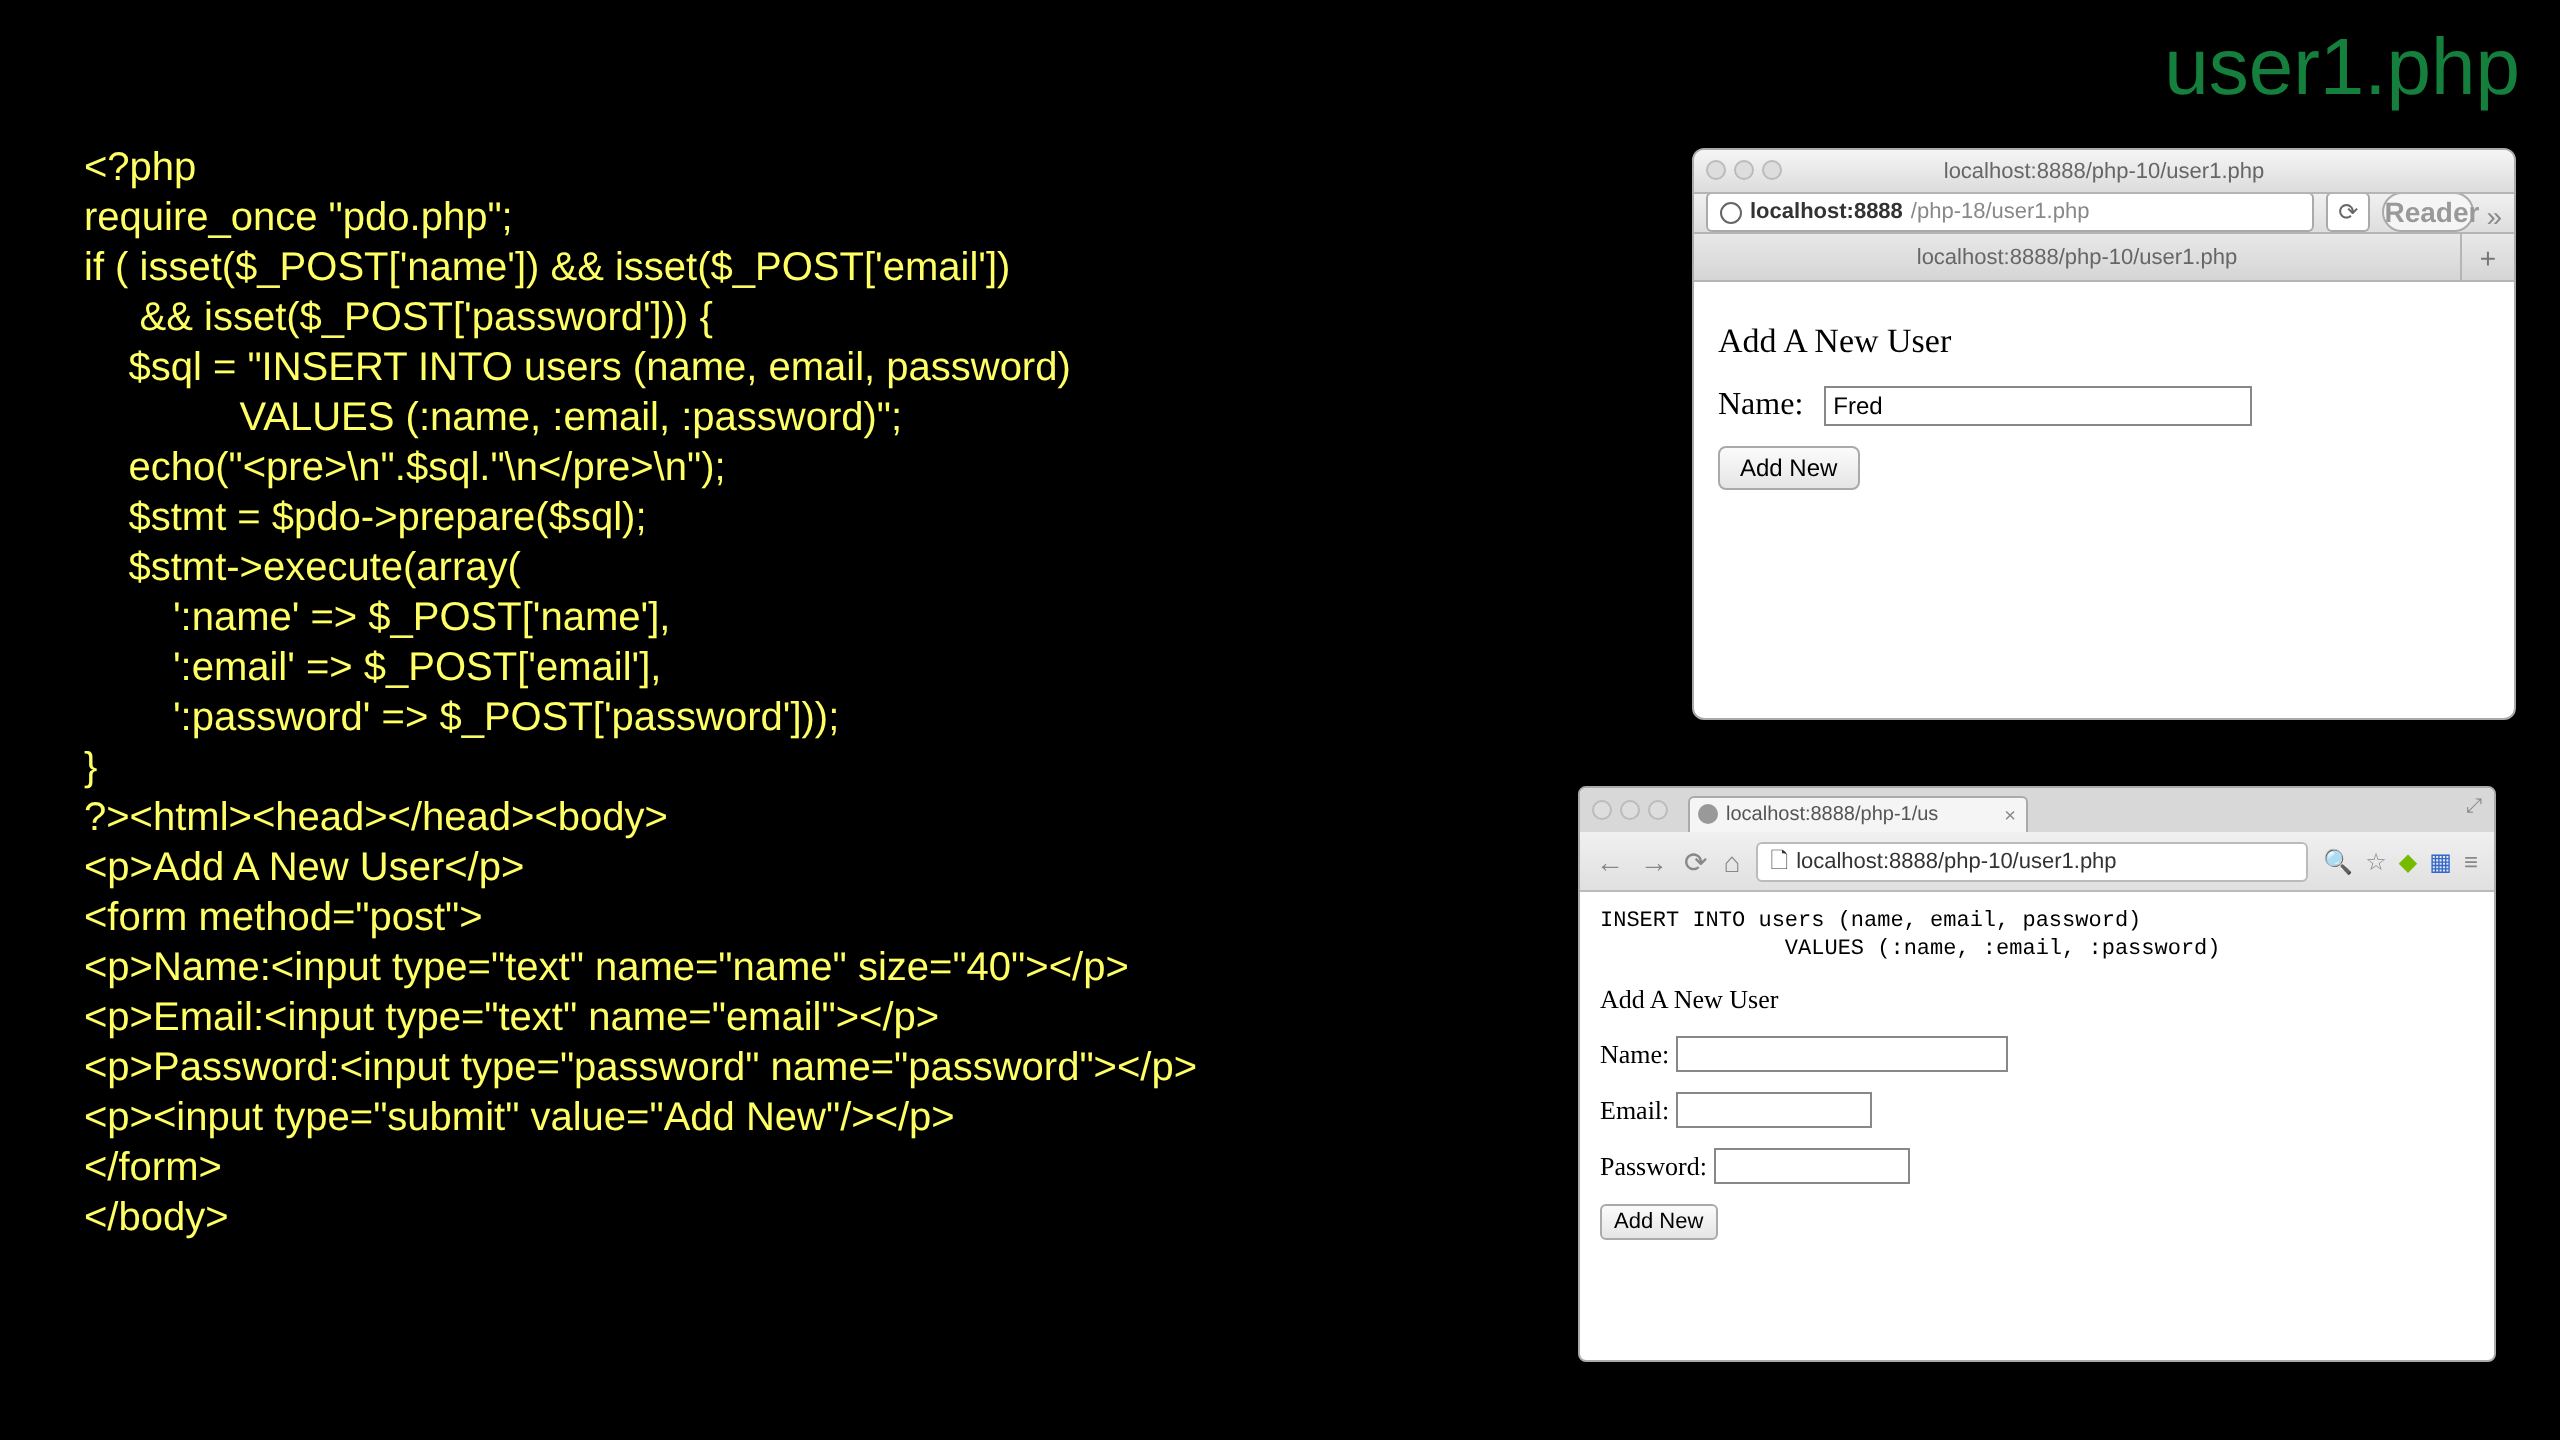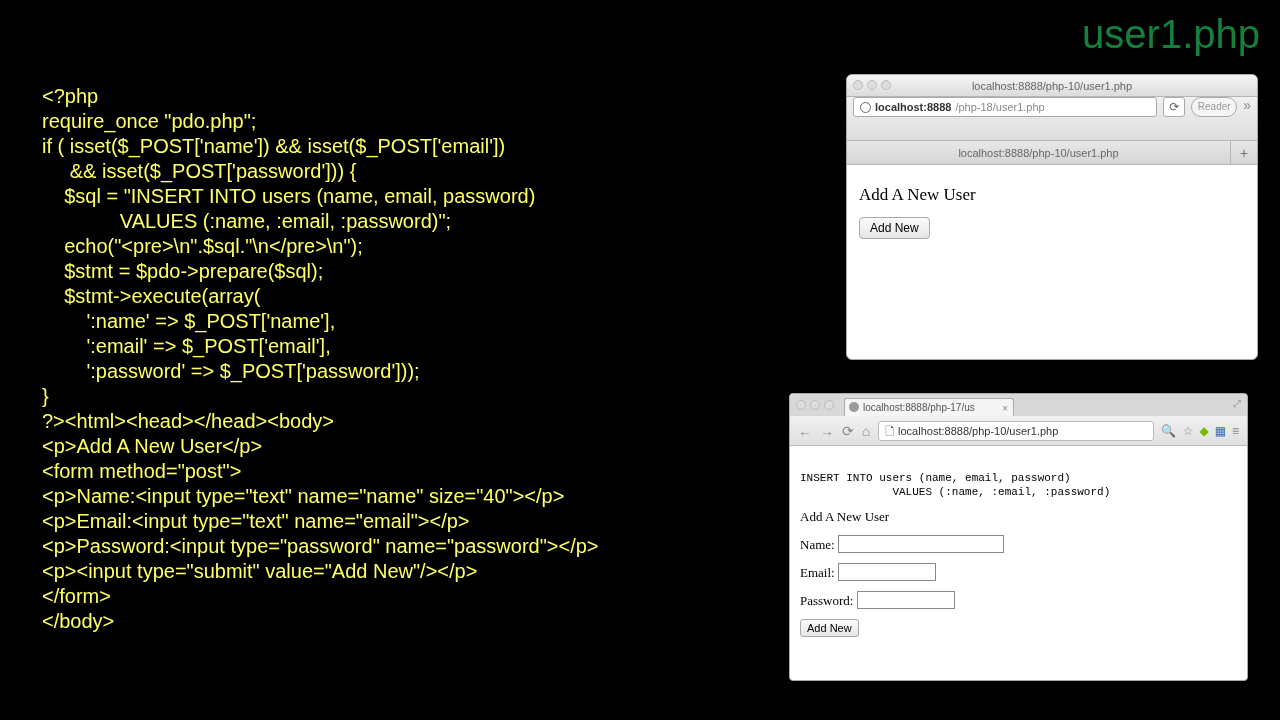--- a/index.html
+++ b/index.html
@@ -14,21 +14,21 @@
   .title {
     position: absolute;
     top: 12px;
     right: 20px;
     color: #15803d;
     font-size: 40px;
     font-family: Arial, sans-serif;
   }
   .code {
     position: absolute;
-    top: 84px;
+    top: 72px;
     left: 42px;
     color: #ffff66;
     font-family: Arial, sans-serif;
     font-size: 20px;
     line-height: 25px;
     white-space: pre;
   }
 
   
   .safari {
@@ -51,25 +51,25 @@
     border-bottom: 1px solid #b5b5b5;
     position: relative;
     font-size: 11px;
     color: #666;
     text-align: center;
     line-height: 22px;
   }
   .traffic { position: absolute; left: 6px; top: 5px; display: flex; gap: 4px;}
   .traffic span { width: 10px; height: 10px; border-radius: 50%; background: #ddd; border:1px solid #bbb; display:inline-block;}
   .safari .toolbar {
-    height: 44px;
+    height: 20px;
     background: linear-gradient(#f0f0f0,#dedede);
     border-bottom: 1px solid #b5b5b5;
     display: flex;
-    align-items: flex-start;
+    align-items: flex-end;
     padding: 0 6px;
     gap: 6px;
   }
   .safari .urlbar {
     flex: 1;
     height: 20px;
     background: #fff;
     border: 1px solid #aaa;
     border-radius: 3px;
     font-size: 11px;
@@ -79,21 +79,21 @@
     display:flex;
     align-items:center;
     gap:4px;
   }
   .safari .urlbar .host { font-weight:bold; color:#333;}
   .safari .urlbar .path { color:#888;}
   .safari .reload {
     width: 22px; height: 20px; border:1px solid #aaa; border-radius:3px; background:#fff; text-align:center; font-size:12px; line-height:18px; color:#666;
   }
   .safari .reader {
-    width: 46px; height:20px; border:1px solid #aaa; border-radius:10px; background:#f5f5f5; font-size:10px; line-height:18px; text-align:center; color:#999;
+    width: 46px; height:20px; border:1px solid #aaa; border-radius:10px; background:#f5f5f5; font-size:14px; line-height:18px; text-align:center; color:#999;font-weight:bold;
   }
   .safari .tabbar {
     height: 24px;
     background: linear-gradient(#e8e8e8,#d5d5d5);
     border-bottom: 1px solid #b5b5b5;
     display:flex;
     align-items:stretch;
   }
   .safari .tab {
     flex:1; font-size:11px; color:#666; text-align:center; line-height:24px; border-right:1px solid #b5b5b5;
@@ -177,21 +177,20 @@
   .chrome .ctoolbar .nav { font-size:14px; color:#888;}
   .chrome .omni {
     flex:1; height:20px; background:#fff; border:1px solid #bbb; border-radius:3px; font-size:11px; padding:0 6px; line-height:18px; color:#333;
     display:flex; align-items:center; gap:4px;
   }
   .chrome .ricons { display:flex; gap:6px; font-size:12px; color:#888;}
   .chrome .ccontent {
     padding: 8px 10px;
     font-family: "Times New Roman", serif;
     font-size: 13px;
-    margin-top: 17px;
   }
   .chrome .ccontent pre {
     font-family: "Courier New", monospace;
     font-size: 11px;
     white-space: pre;
     margin-bottom: 10px;
     line-height:14px;
   }
   .chrome .ccontent p { margin: 10px 0; }
   .chrome .ccontent input[type=text], .chrome .ccontent input[type=password] {
@@ -259,34 +258,38 @@
     <div class="reload">⟳</div>
     <div class="reader">Reader</div>
     <div class="more">»</div>
   </div>
   <div class="tabbar">
     <div class="tab">localhost:8888/php-10/user1.php</div>
     <div class="newtab">+</div>
   </div>
   <div class="content">
     <p class="hdr">Add A New User</p>
+    <p>
+      <label>Name:</label>
+      <input type="text" class="name-in" value="Fred" style="">
+    </p>
     <p><span class="btn">Add New</span></p>
   </div>
 </div>
 
 <div class="chrome">
   <div class="tabstrip">
     <div class="traffic">
         <span></span>
         <span></span>
         <span></span>
       </div>
     <div class="ctab">
       <span class="favicon"></span>
-      <span>localhost:8888/php-17/us</span>
+      <span>localhost:8888/php-1/us</span>
       <span class="x">×</span>
     </div>
     <span class="expand">⤢</span>
   </div>
   <div class="ctoolbar">
     <span class="nav">←</span>
     <span class="nav">→</span>
     <span class="nav">⟳</span>
     <span class="nav">⌂</span>
     <div class="omni">

